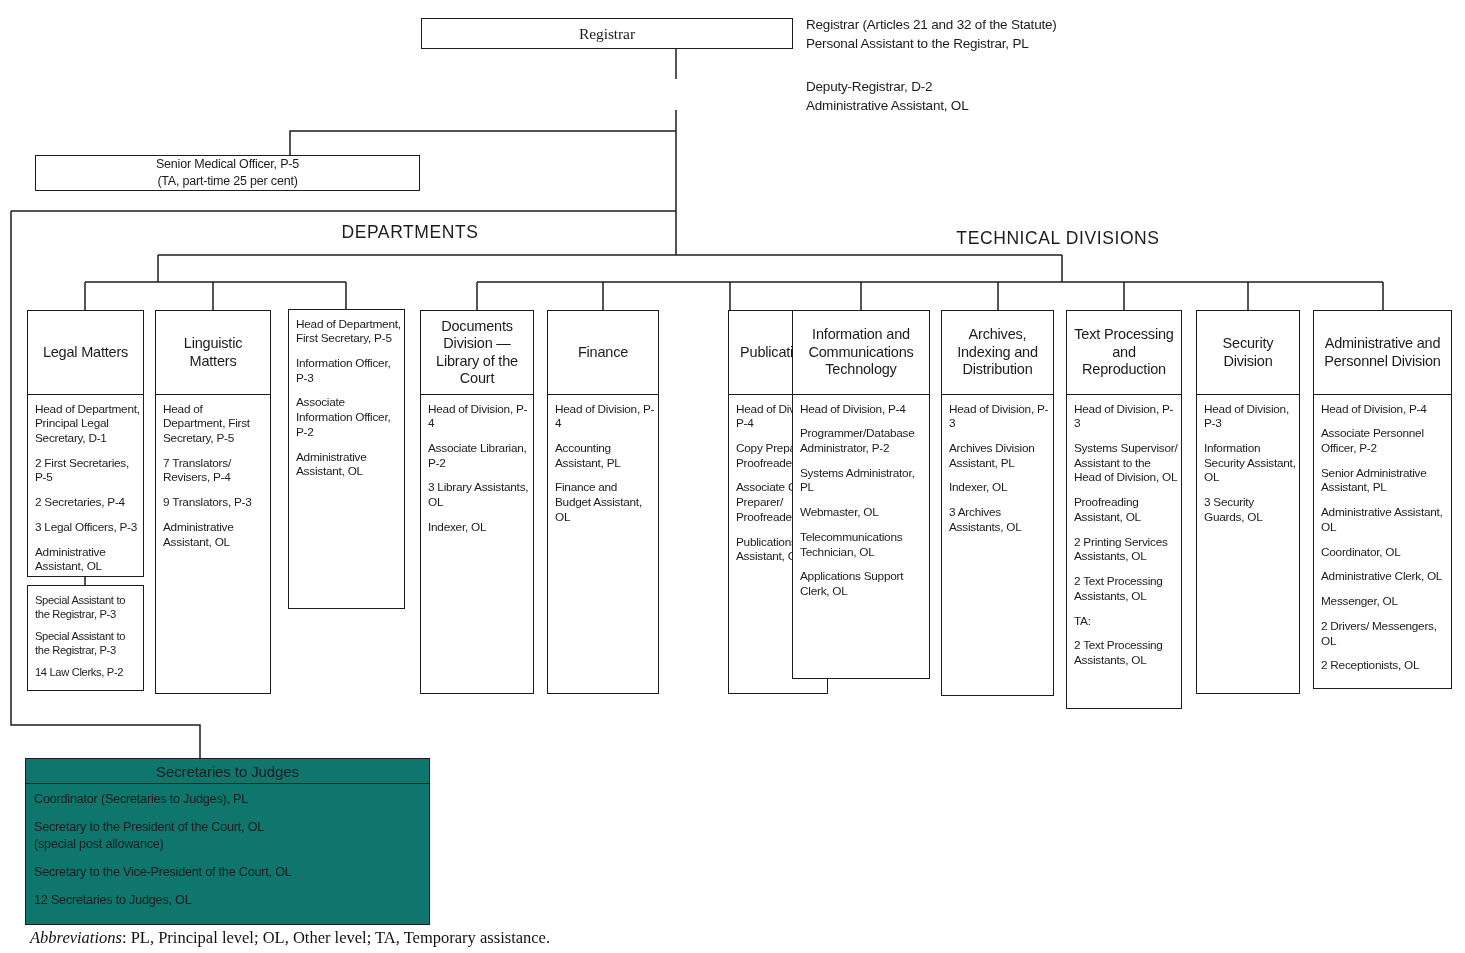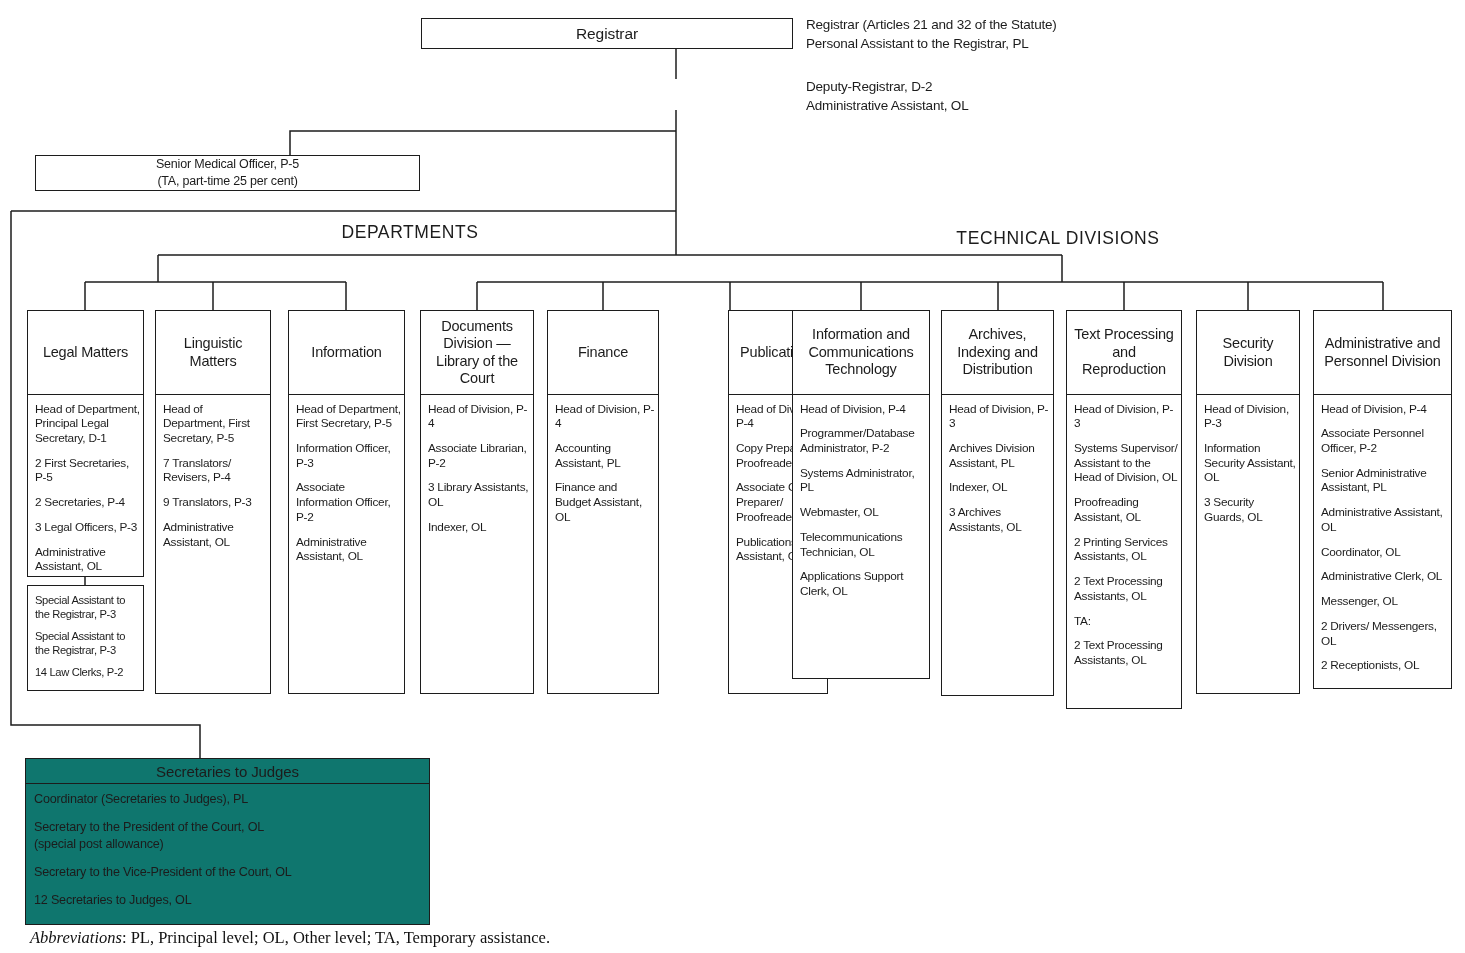--- a/index.html
+++ b/index.html
@@ -71,21 +71,21 @@
       <path d="M603 282 V310"></path>
       <path d="M730 282 V310"></path>
     <path d="M861 282 V310"></path>
       <path d="M998 282 V310"></path>
       <path d="M1124 282 V310"></path>
     <path d="M1248 282 V310"></path>
       <path d="M1383 282 V310"></path>
     <path d="M85 576 V586"></path>
   </svg>
 
-  <div class="abs node top-node" style="left:421px;top:18px;width:372px;height:31px;">
+  <div class="abs node top-node" style="left:421px;top:18px;width:372px;height:31px;font-family:Liberation Serif, serif;">
     <span>Registrar</span>
   </div>
   <div class="abs annotation" style="left:806px;top:15px;">
     <div>Registrar (Articles 21 and 32 of the Statute)</div>
     <div>Personal Assistant to the Registrar, PL</div>
   </div>
 
   <div class="abs annotation" style="left:806px;top:77px;">
     <div>Deputy-Registrar, D-2</div>
     <div>Administrative Assistant, OL</div>
@@ -122,21 +122,20 @@
       <div class="col" style="left: 155px; top: 310px; width: 116px;">
         <div class="col-title">Linguistic Matters</div>
         <div class="col-body" style="height: 300px;">
           <p>Head of Department, First Secretary, P-5</p>
           <p>7 Translators/ Revisers, P-4</p>
           <p>9 Translators, P-3</p>
           <p>Administrative Assistant, OL</p>
         </div>
       </div>
       <div class="col" style="left: 288px; top: 310px; width: 117px;">
-        <div class="col-title">Information</div>
         <div class="col-body" style="height: 300px;">
           <p>Head of Department, First Secretary, P-5</p>
           <p>Information Officer, P-3</p>
           <p>Associate Information Officer, P-2</p>
           <p>Administrative Assistant, OL</p>
         </div>
       </div>
       <div class="col" style="left: 420px; top: 310px; width: 114px;">
         <div class="col-title">Documents Division — Library of the Court</div>
         <div class="col-body" style="height: 300px;">

